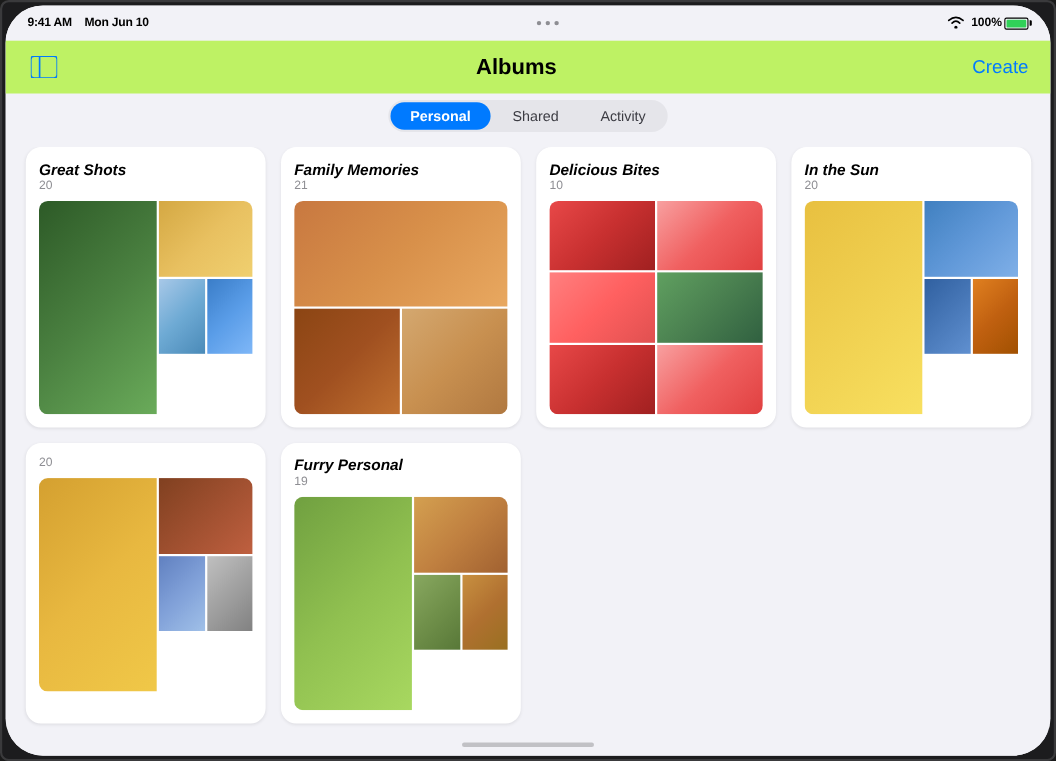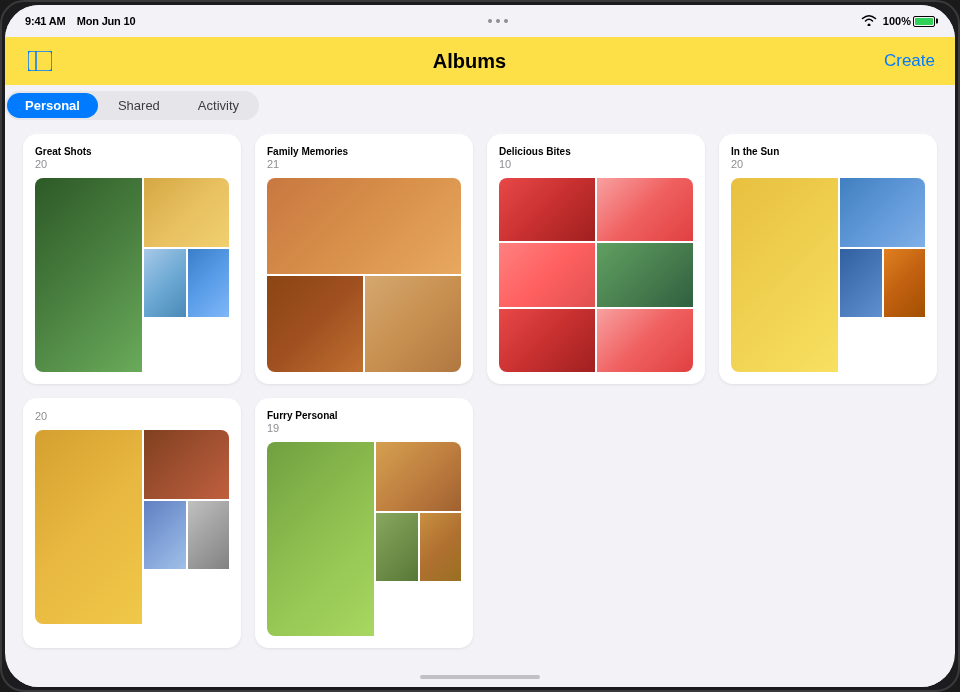--- a/index.html
+++ b/index.html
@@ -12,21 +12,21 @@
       align-items: center;
       justify-content: center;
       font-family: -apple-system, BlinkMacSystemFont, 'SF Pro Display', 'Helvetica Neue', sans-serif;
       overflow: hidden;
     }
 
     .ipad-frame {
       width: 960px;
       height: 692px;
       background: #1c1c1e;
-      border-radius: 24px;
+      border-radius: 8px;
       position: relative;
       overflow: hidden;
       border: 2px solid #3a3a3c;
     }
 
     .ipad-screen {
       position: absolute;
       top: 3px;
       left: 3px;
       right: 3px;
@@ -118,21 +118,21 @@
     .battery-fill {
       height: 100%;
       width: 100%;
       background: #30d158;
       border-radius: 1px;
     }
 
     
     .nav-bar {
       height: 48px;
-      background: #fde047;
+      background: #bef264;
       display: flex;
       align-items: center;
       justify-content: space-between;
       padding: 0 20px;
       flex-shrink: 0;
     }
 
     .nav-left {
       display: flex;
       align-items: center;
@@ -163,20 +163,21 @@
     .nav-create {
       font-size: 17px;
       color: #007aff;
       font-weight: 400;
       cursor: pointer;
     }
 
     
     .segment-container {
       display: flex;
+      justify-content: center;
       margin: 6px 0 14px 0;
       flex-shrink: 0;
     }
 
     .segment-control {
       display: flex;
       background: #e5e5ea;
       border-radius: 20px;
       padding: 2px;
       gap: 2px;
@@ -214,24 +215,25 @@
 
     .album-card {
       background: #fff;
       border-radius: 14px;
       padding: 12px;
       cursor: pointer;
       box-shadow: 0 1px 3px rgba(0,0,0,0.08);
     }
 
     .album-title {
-      font-size: 10px;
+      font-size: 14px;
       font-weight: 600;
       color: #000;
       margin-bottom: 1px;
+      font-style: italic;
     }
 
     .album-count {
       font-size: 11px;
       color: #8e8e93;
       margin-bottom: 8px;
     }
 
     .photo-thumb-fill {
       width: 100%;

